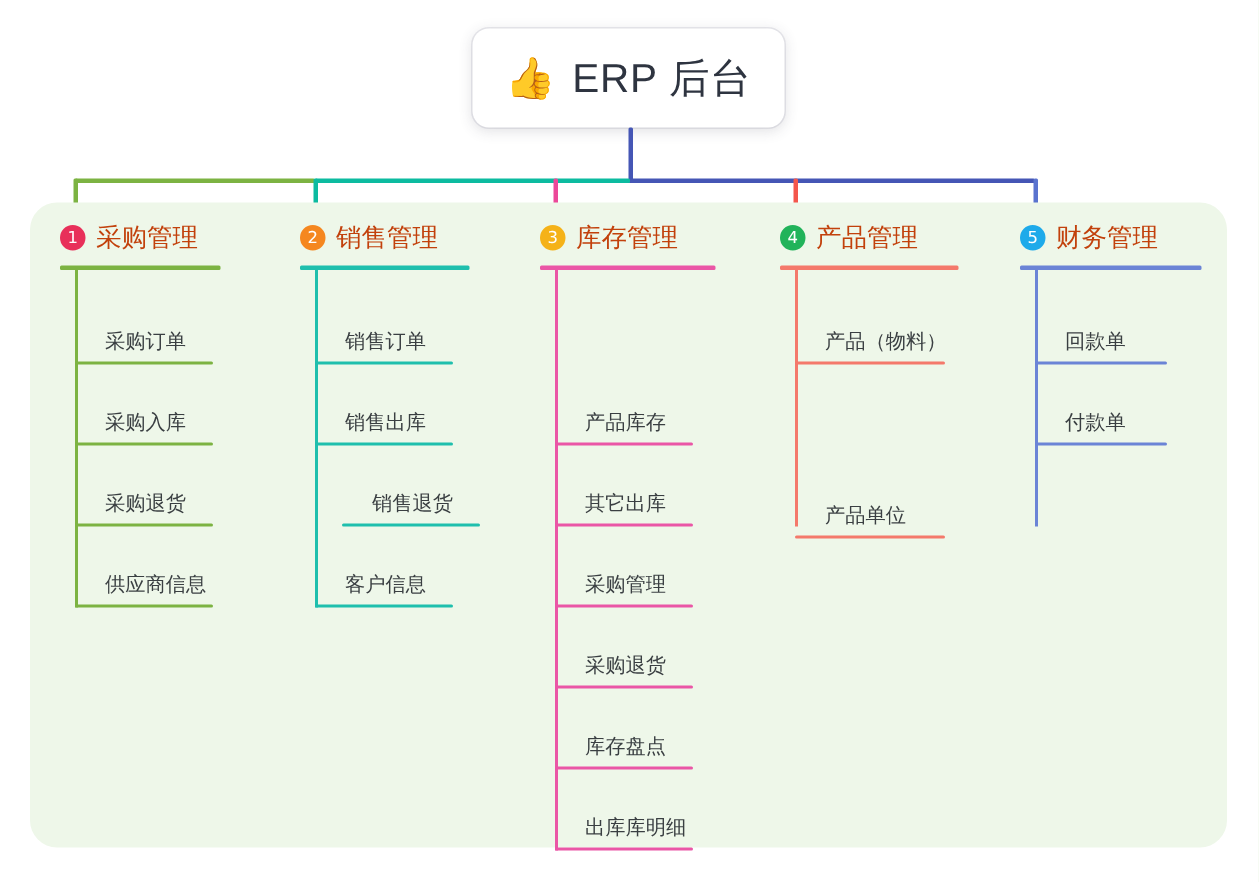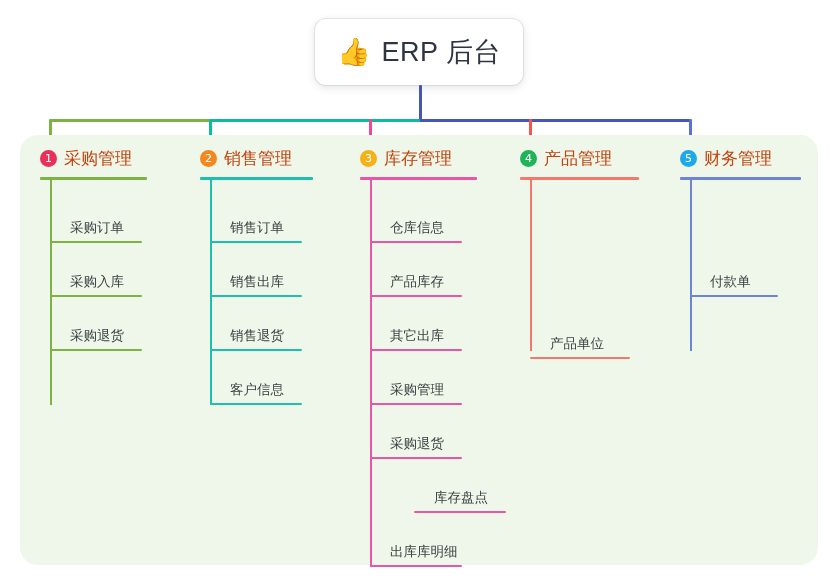--- a/index.html
+++ b/index.html
@@ -92,100 +92,108 @@
           <div class="leaf-rule" style="width: 92px; background: rgb(124, 179, 66);"></div>
         </div>
         <div class="leaf" style="top: 72px; height: 30px; width: 92px;">
           <div class="leaf-text">采购订单</div>
           <div class="leaf-rule" style="width: 92px; background: rgb(124, 179, 66);"></div>
         </div>
         <div class="leaf" style="top: 180px; height: 30px; width: 92px;">
           <div class="leaf-text">采购退货</div>
           <div class="leaf-rule" style="width: 92px; background: rgb(124, 179, 66);"></div>
         </div>
+        <div class="leaf" style="top: 234px; height: 30px; width: 92px;">
+          <div class="leaf-text">供应商信息</div>
+          <div class="leaf-rule" style="width: 92px; background: rgb(124, 179, 66);"></div>
+        </div>
       </div>
       <div class="col" style="left: 200px; top: 141px; height: 270px; width: 160px;">
         <div class="cat-row">
           <span class="badge" style="background: rgb(245, 135, 31);">2</span>
           <span class="cat-label">销售管理</span>
         </div>
         <div class="cat-rule" style="width: 113px; background: rgb(31, 191, 173);"></div>
         <div class="spine" style="background: rgb(31, 191, 173); height: 225px;"></div>
         <div class="leaf" style="top: 72px; height: 30px; width: 92px;">
           <div class="leaf-text">销售订单</div>
           <div class="leaf-rule" style="width: 92px; background: rgb(31, 191, 173);"></div>
         </div>
         <div class="leaf" style="top: 126px; height: 30px; width: 92px;">
           <div class="leaf-text">销售出库</div>
           <div class="leaf-rule" style="width: 92px; background: rgb(31, 191, 173);"></div>
         </div>
-        <div class="leaf" style="top: 180px; height: 30px; width: 92px;">
+        <div class="leaf" style="top: 180px; height: 30px; width: 92px; margin-left: 18px;">
           <div class="leaf-text">销售退货</div>
           <div class="leaf-rule" style="width: 92px; background: rgb(31, 191, 173);"></div>
         </div>
         <div class="leaf" style="top: 234px; height: 30px; width: 92px;">
           <div class="leaf-text">客户信息</div>
           <div class="leaf-rule" style="width: 92px; background: rgb(31, 191, 173);"></div>
         </div>
       </div>
       <div class="col" style="left: 360px; top: 141px; height: 432px; width: 160px;">
         <div class="cat-row">
           <span class="badge" style="background: rgb(245, 178, 24);">3</span>
           <span class="cat-label">库存管理</span>
         </div>
         <div class="cat-rule" style="width: 117px; background: rgb(234, 86, 166);"></div>
         <div class="spine" style="background: rgb(234, 86, 166); height: 387px;"></div>
-        <div class="leaf" style="top: 72px; height: 30px; width: 92px;">
-          <div class="leaf-text">仓库信息</div>
-          <div class="leaf-rule" style="width: 92px; background: rgb(234, 86, 166);"></div>
-        </div>
         <div class="leaf" style="top: 180px; height: 30px; width: 92px;">
           <div class="leaf-text">其它出库</div>
           <div class="leaf-rule" style="width: 92px; background: rgb(234, 86, 166);"></div>
         </div>
         <div class="leaf" style="top: 126px; height: 30px; width: 92px;">
           <div class="leaf-text">产品库存</div>
           <div class="leaf-rule" style="width: 92px; background: rgb(234, 86, 166);"></div>
         </div>
         <div class="leaf" style="top: 234px; height: 30px; width: 92px;">
           <div class="leaf-text">采购管理</div>
           <div class="leaf-rule" style="width: 92px; background: rgb(234, 86, 166);"></div>
         </div>
         <div class="leaf" style="top: 288px; height: 30px; width: 92px;">
           <div class="leaf-text">采购退货</div>
           <div class="leaf-rule" style="width: 92px; background: rgb(234, 86, 166);"></div>
         </div>
-        <div class="leaf" style="top: 342px; height: 30px; width: 92px; margin-left: 44px;">
+        <div class="leaf" style="top: 342px; height: 30px; width: 92px;">
           <div class="leaf-text">库存盘点</div>
           <div class="leaf-rule" style="width: 92px; background: rgb(234, 86, 166);"></div>
         </div>
         <div class="leaf" style="top: 396px; height: 30px; width: 92px;">
           <div class="leaf-text">出库库明细</div>
           <div class="leaf-rule" style="width: 92px; background: rgb(234, 86, 166);"></div>
         </div>
       </div>
       <div class="col" style="left: 520px; top: 141px; height: 216px; width: 160px;">
         <div class="cat-row">
           <span class="badge" style="background: rgb(33, 179, 90);">4</span>
           <span class="cat-label">产品管理</span>
         </div>
         <div class="cat-rule" style="width: 119px; background: rgb(244, 121, 107);"></div>
         <div class="spine" style="background: rgb(244, 121, 107); height: 171px;"></div>
+        <div class="leaf" style="top: 72px; height: 30px; width: 100px;">
+          <div class="leaf-text">产品（物料）</div>
+          <div class="leaf-rule" style="width: 100px; background: rgb(244, 121, 107);"></div>
+        </div>
         <div class="leaf" style="top: 188px; height: 30px; width: 100px;">
           <div class="leaf-text">产品单位</div>
           <div class="leaf-rule" style="width: 100px; background: rgb(244, 121, 107);"></div>
         </div>
       </div>
       <div class="col" style="left: 680px; top: 141px; height: 216px; width: 160px;">
         <div class="cat-row">
           <span class="badge" style="background: rgb(30, 170, 234);">5</span>
           <span class="cat-label">财务管理</span>
         </div>
         <div class="cat-rule" style="width: 121px; background: rgb(107, 132, 214);"></div>
         <div class="spine" style="background: rgb(107, 132, 214); height: 171px;"></div>
+        <div class="leaf" style="top: 72px; height: 30px; width: 88px;">
+          <div class="leaf-text">回款单</div>
+          <div class="leaf-rule" style="width: 88px; background: rgb(107, 132, 214);"></div>
+        </div>
         <div class="leaf" style="top: 126px; height: 30px; width: 88px;">
           <div class="leaf-text">付款单</div>
           <div class="leaf-rule" style="width: 88px; background: rgb(107, 132, 214);"></div>
         </div>
       </div>
     </div>
 
 </div>
 
 </body></html>

